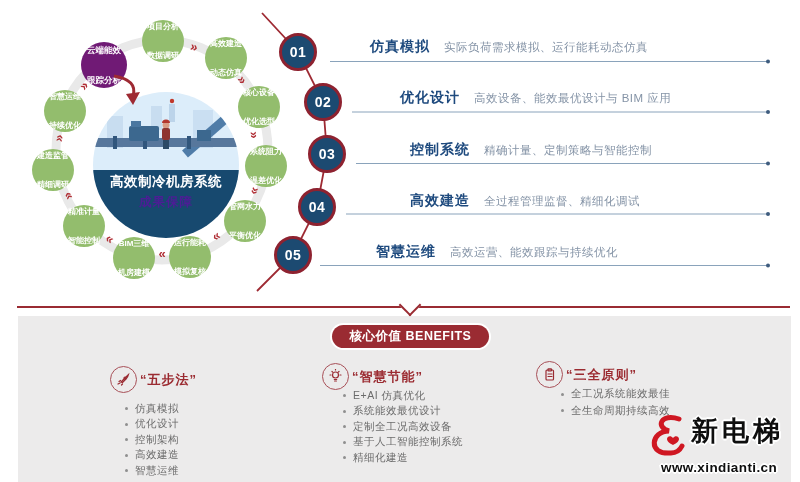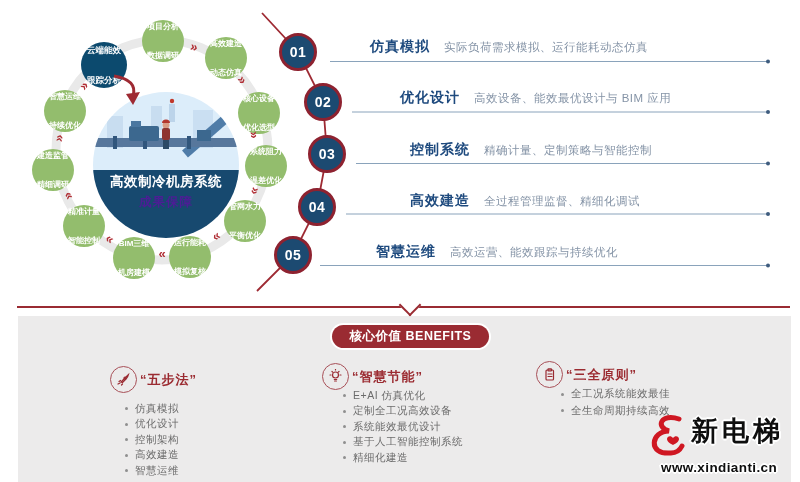--- a/index.html
+++ b/index.html
@@ -5,21 +5,21 @@
   html,body{margin:0;padding:0;background:#fff;}
   .stage{position:relative;width:800px;height:482px;background:#fff;overflow:hidden;
          font-family:"Liberation Sans","DejaVu Sans",sans-serif;}
   .abs{position:absolute;}
   svg{display:block;}
 
   
   .node{position:absolute;width:42px;height:42px;border-radius:50%;background:#93bd6d;
         color:#fff;font-size:8px;font-weight:bold;line-height:9.5px;text-align:center;
         display:flex;flex-direction:column;align-items:center;justify-content:center;z-index:3;gap:20px;}
-  .node.red{background:#0c4a6e;width:46px;height:46px;font-size:8.5px;line-height:10px;z-index:3;}
+  .node.red{background:#701a75;width:46px;height:46px;font-size:8.5px;line-height:10px;z-index:3;}
   .chev{position:absolute;width:14px;height:16px;color:#b02e35;font-weight:bold;font-size:13px;
         z-index:4;text-align:center;}
   .chev::before{content:"\00BB";}
   .center-circle{position:absolute;left:93px;top:92px;width:146px;height:146px;border-radius:50%;
         overflow:hidden;z-index:2;box-shadow:0 0 0 2px rgba(255,255,255,.6);}
   .center-bottom{position:absolute;left:0;top:78px;width:146px;height:68px;background:#17496f;}
   .center-title{position:absolute;left:0;top:81px;width:146px;text-align:center;color:#fff;
         font-size:13.5px;font-weight:bold;letter-spacing:.5px;}
   .center-sub{position:absolute;left:0;top:102px;width:146px;text-align:center;color:#4c1d95;
         font-size:12.5px;font-weight:bold;letter-spacing:1px;}
@@ -110,21 +110,21 @@
   </svg>
 
   <div class="node" style="left:142px;top:20px">
       <span>项目分析</span>
       <span>数据调研</span>
     </div>
   <div class="node" style="left:205px;top:37px">
       <span>高效建造</span>
       <span>动态仿真</span>
     </div>
-  <div class="node" style="left:238px;top:92px">
+  <div class="node" style="left:238px;top:86px">
       <span>核心设备</span>
       <span>优化选型</span>
     </div>
   <div class="node" style="left:245px;top:145px">
       <span>系统阻力</span>
       <span>温差优化</span>
     </div>
   <div class="node" style="left:224px;top:200px">
       <span>管网水力</span>
       <span>平衡优化</span>
@@ -241,25 +241,25 @@
     </svg>
   </div>
   <div class="col-title" style="left:352px;top:368px">“智慧节能”</div>
   <div class="blist" style="left:343px;top:388px">
     <div class="bitem">
         <span class="dot"></span>
         <span class="txt">E+AI 仿真优化</span>
       </div>
     <div class="bitem">
         <span class="dot"></span>
+        <span class="txt">系统能效最优设计</span>
+      </div>
+    <div class="bitem">
+        <span class="dot"></span>
         <span class="txt">定制全工况高效设备</span>
-      </div>
-    <div class="bitem">
-        <span class="dot"></span>
-        <span class="txt">系统能效最优设计</span>
       </div>
     <div class="bitem">
         <span class="dot"></span>
         <span class="txt">基于人工智能控制系统</span>
       </div>
     <div class="bitem">
         <span class="dot"></span>
         <span class="txt">精细化建造</span>
       </div>
   </div>

